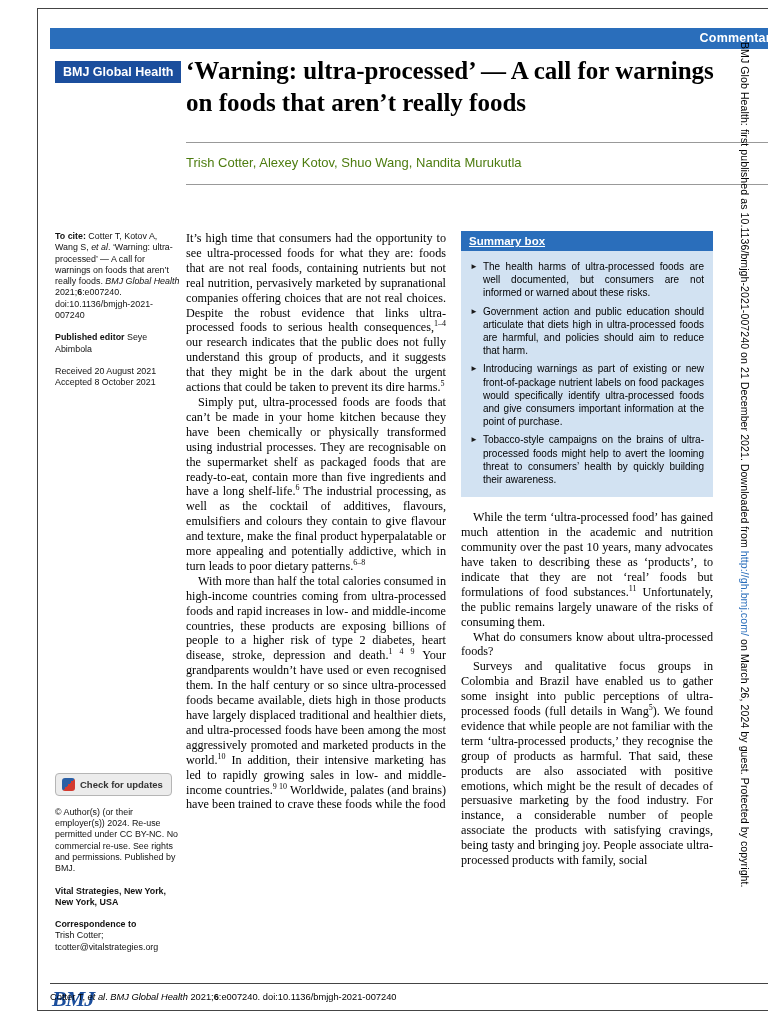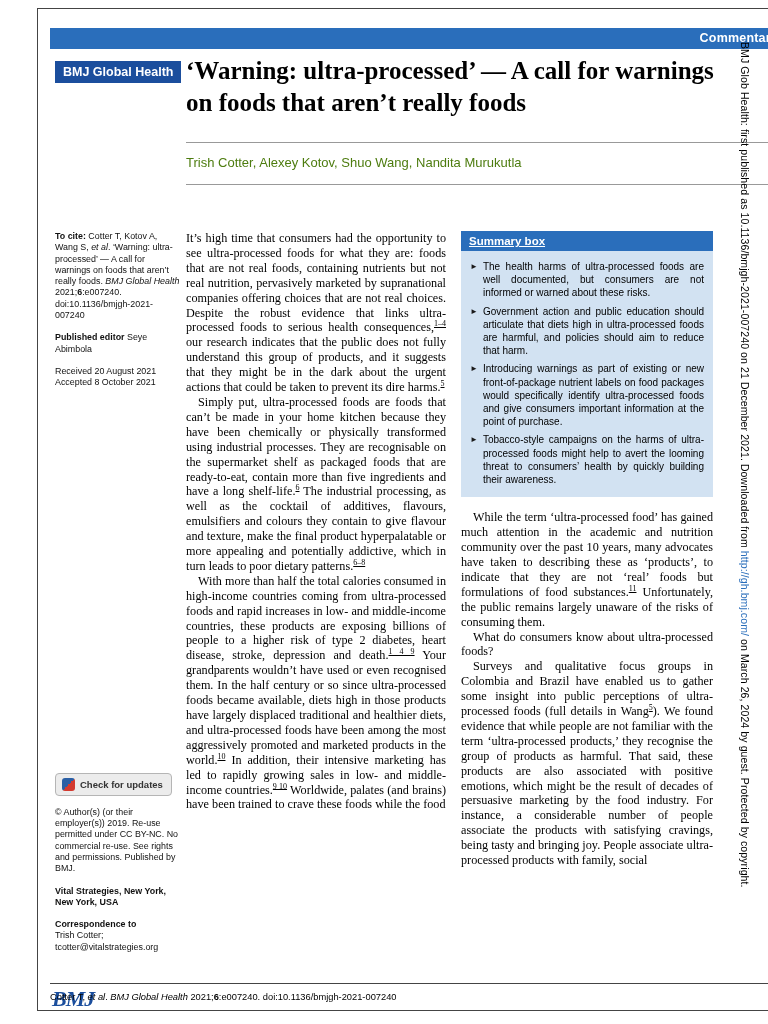--- a/index.html
+++ b/index.html
@@ -68,21 +68,21 @@
   .col { position:absolute; top:222px; }
   .col1 { left:148px; width:260px; }
   .col2 { left:423px; width:252px; }
   .body-text p {
     margin:0;
     font-family:"Liberation Serif", serif;
     font-size:12.2px; line-height:14.9px;
     text-align:justify; color:#000;
   }
   .body-text p.indent { text-indent:12px; }
-  .body-text sup { font-size:8px; line-height:0; vertical-align:super;text-decoration:underline; }
+  .body-text sup { font-size:8px; line-height:0; vertical-align:super; }
   
   .summary-box { margin-bottom:13px; }
   .summary-header {
     background:#2a6ebb; color:#fff; font-weight:bold;
     font-size:11.5px; padding:4px 8px;text-decoration:underline;
   }
   .summary-body { background:#d2e2f2; padding:9px 9px 6px 9px; }
   .summary-item {
     display:flex; gap:5px;
     font-size:10px; line-height:13.2px;
@@ -136,21 +136,21 @@
     <div class="block">
       <div>Received 20 August 2021</div>
       <div>Accepted 8 October 2021</div>
     </div>
 
     <div class="sidebar-bottom">
       <div class="check-updates">
         <span class="crossmark-icon"></span>
         <span>Check for updates</span>
       </div>
-      <div class="block">© Author(s) (or their employer(s)) 2019. Re-use permitted under CC BY-NC. No commercial re-use. See rights and permissions. Published by BMJ.</div>
+      <div class="block">© Author(s) (or their employer(s)) 2024. Re-use permitted under CC BY-NC. No commercial re-use. See rights and permissions. Published by BMJ.</div>
       <div class="block affiliation">Vital Strategies, New York, New York, USA</div>
       <div class="correspondence">
         <b>Correspondence to</b><br>
         <span>Trish Cotter;</span><br>
         <a class="email">tcotter@vitalstrategies.org</a>
       </div>
     </div>
   </div>
 
   <div class="col col1 body-text">
@@ -170,21 +170,21 @@
         <div class="summary-item">
           <span class="bullet">►</span>
           <span>Government action and public education should articulate that diets high in ultra-processed foods are harmful, and policies should aim to reduce that harm.</span>
         </div>
         <div class="summary-item">
           <span class="bullet">►</span>
           <span>Introducing warnings as part of existing or new front-of-package nutrient labels on food packages would specifically identify ultra-processed foods and give consumers important information at the point of purchase.</span>
         </div>
         <div class="summary-item">
           <span class="bullet">►</span>
-          <span>Tobacco-style campaigns on the harms of ultra-processed foods might help to avert the looming threat to consumers’ health by quickly building their awareness.</span>
+          <span>Tobacco-style campaigns on the brains of ultra-processed foods might help to avert the looming threat to consumers’ health by quickly building their awareness.</span>
         </div>
       </div>
     </div>
     <p class="indent">While the term ‘ultra-processed food’ has gained much attention in the academic and nutrition community over the past 10 years, many advocates have taken to describing these as ‘products’, to indicate that they are not ‘real’ foods but formulations of food substances.<sup>11</sup> Unfortunately, the public remains largely unaware of the risks of consuming them.</p>
     <p class="indent">What do consumers know about ultra-processed foods?</p>
     <p class="indent">Surveys and qualitative focus groups in Colombia and Brazil have enabled us to gather some insight into public perceptions of ultra-processed foods (full details in Wang<sup>5</sup>). We found evidence that while people are not familiar with the term ‘ultra-processed products,’ they recognise the group of products as harmful. That said, these products are also associated with positive emotions, which might be the result of decades of persuasive marketing by the food industry. For instance, a considerable number of people associate the products with satisfying cravings, being tasty and bringing joy. People associate ultra-processed products with family, social</p>
   </div>
 
   <div class="footer">
     <div class="footer-inner">

